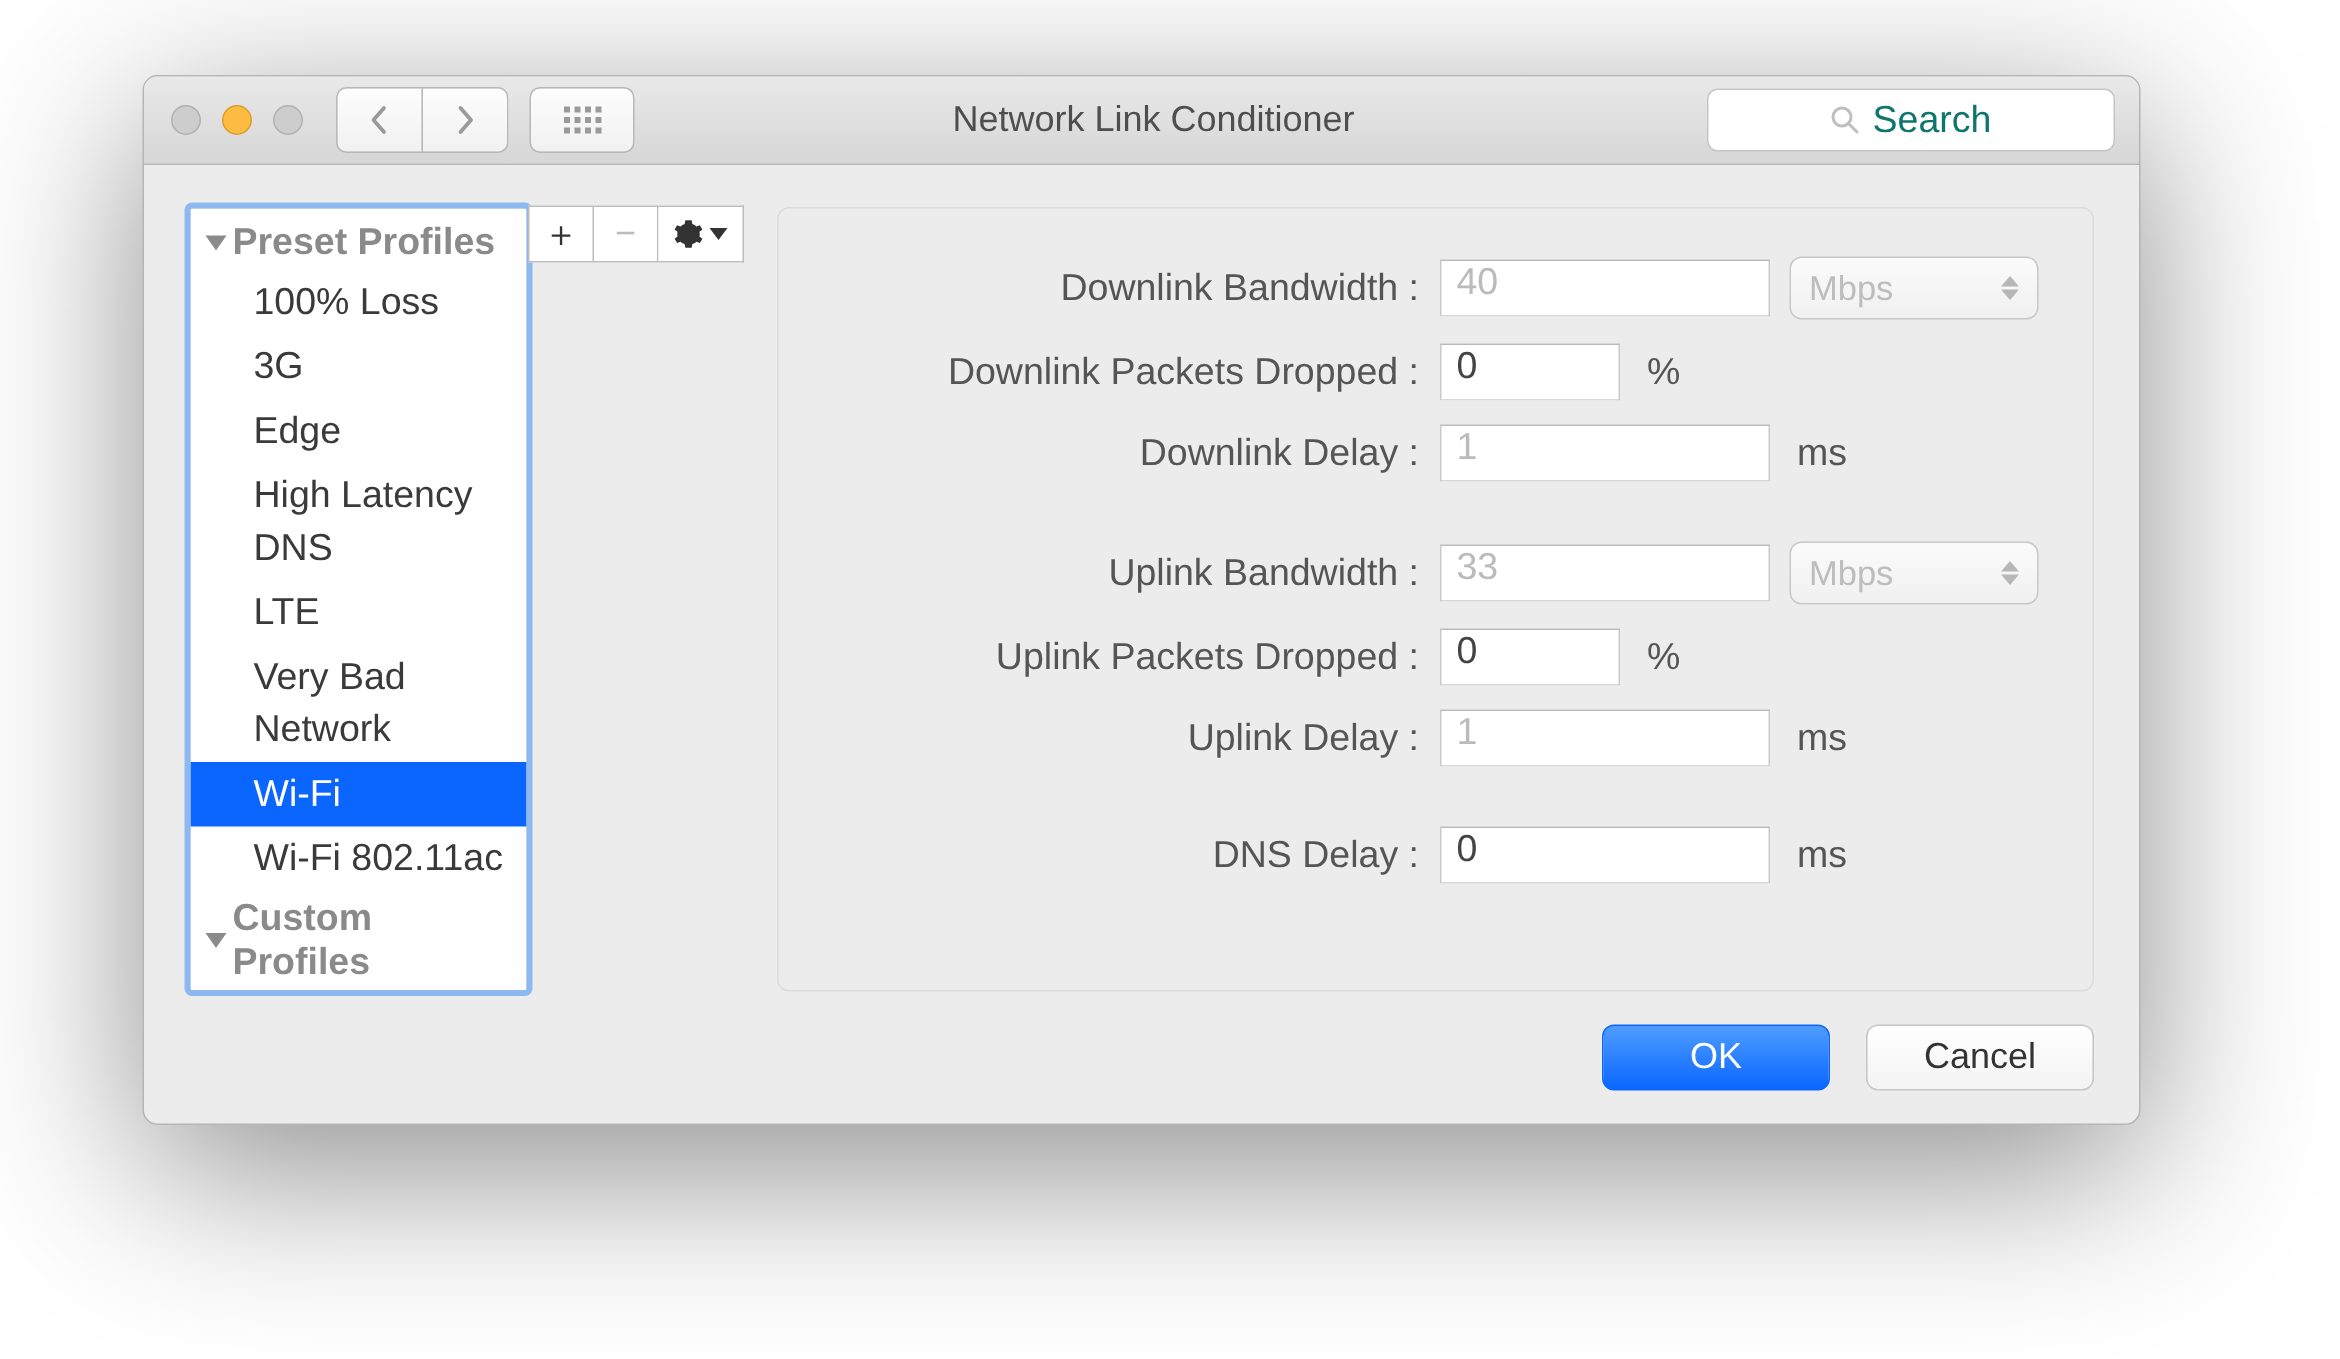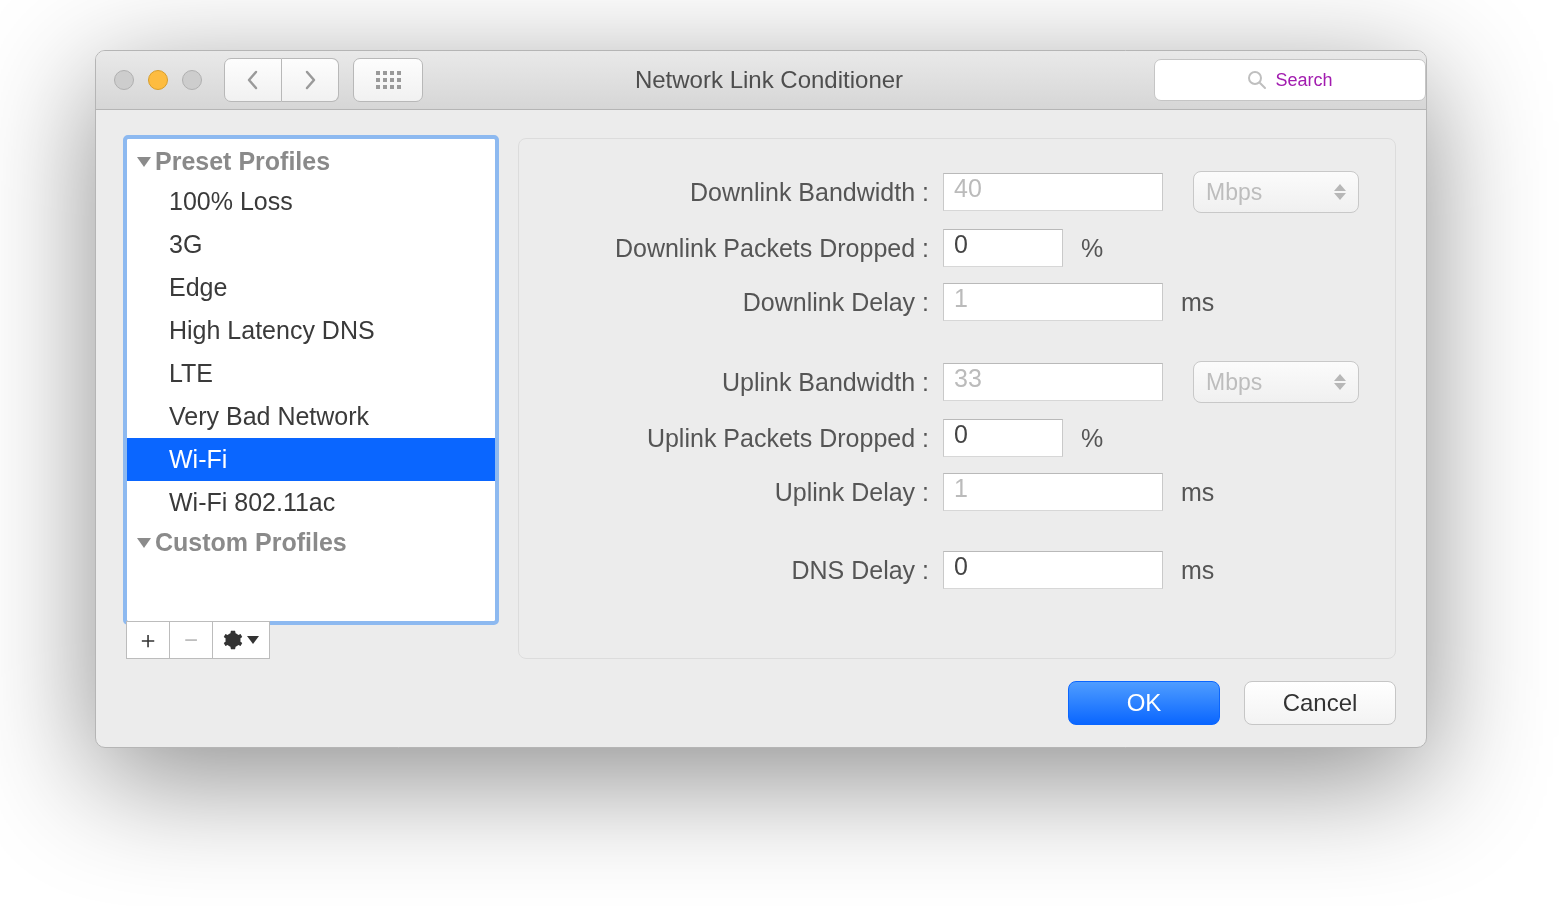--- a/index.html
+++ b/index.html
@@ -61,34 +61,34 @@
   .tb-btn.single { border-radius:7px; margin-left:14px; width:68px; }
   .grid-icon {
     display:grid; grid-template-columns:repeat(4,4px); grid-auto-rows:4px; gap:3px;
   }
   .grid-icon span { background:#9a9a9a; width:4px; height:4px; }
   .title {
     position:absolute; left:16px; right:0; text-align:center;
     font-size:24px; color:#4e4e4e; font-weight:400; pointer-events:none;
   }
   .search-wrap {
-    margin-left:auto; 
+    margin-left:auto; margin-right:16px;
     width: 270px; height:40px;
     background:#fff; border:1px solid #c5c5c5; border-radius:7px;
     display:flex; align-items:center; justify-content:center; gap:8px;
-    color:#a21caf; font-size:18px;
+    color:#0f766e; font-size:25px;
   }
   
   .body {
     display:flex;
     padding: 28px 30px 22px 30px;
     gap: 22px;
   }
   
-  .sidebar-col { width: 370px; display:flex; flex-direction:column; }
+  .sidebar-col { width: 370px; display:flex; flex-direction:row; }
   .sidebar {
     flex:1;
     background:#fff;
     border:1px solid #c9c9c9;
     outline:4px solid #8db9f0;
     outline-offset:-1px;
     border-radius:2px;
     padding-top:4px;
     min-height: 478px;
   }
@@ -133,21 +133,21 @@
   .gear svg { width:20px; height:20px; }
   .caret-sm {
     width:0;height:0;border-left:6px solid transparent;border-right:6px solid transparent;border-top:8px solid #333;
   }
   
   .panel {
     flex:1;
     background:#ececec;
     border:1px solid #dcdcdc;
     border-radius:8px;
-    padding: 32px 36px 28px 40px;
+    padding: 32px 36px 28px 57px;
   }
   .form-row {
     display:flex; align-items:center;
     margin-bottom: 16px;
     font-size:25px;
     color:#555;
   }
   .form-row.gap-top { margin-top:40px; }
   .row-label {
     width: 370px;

